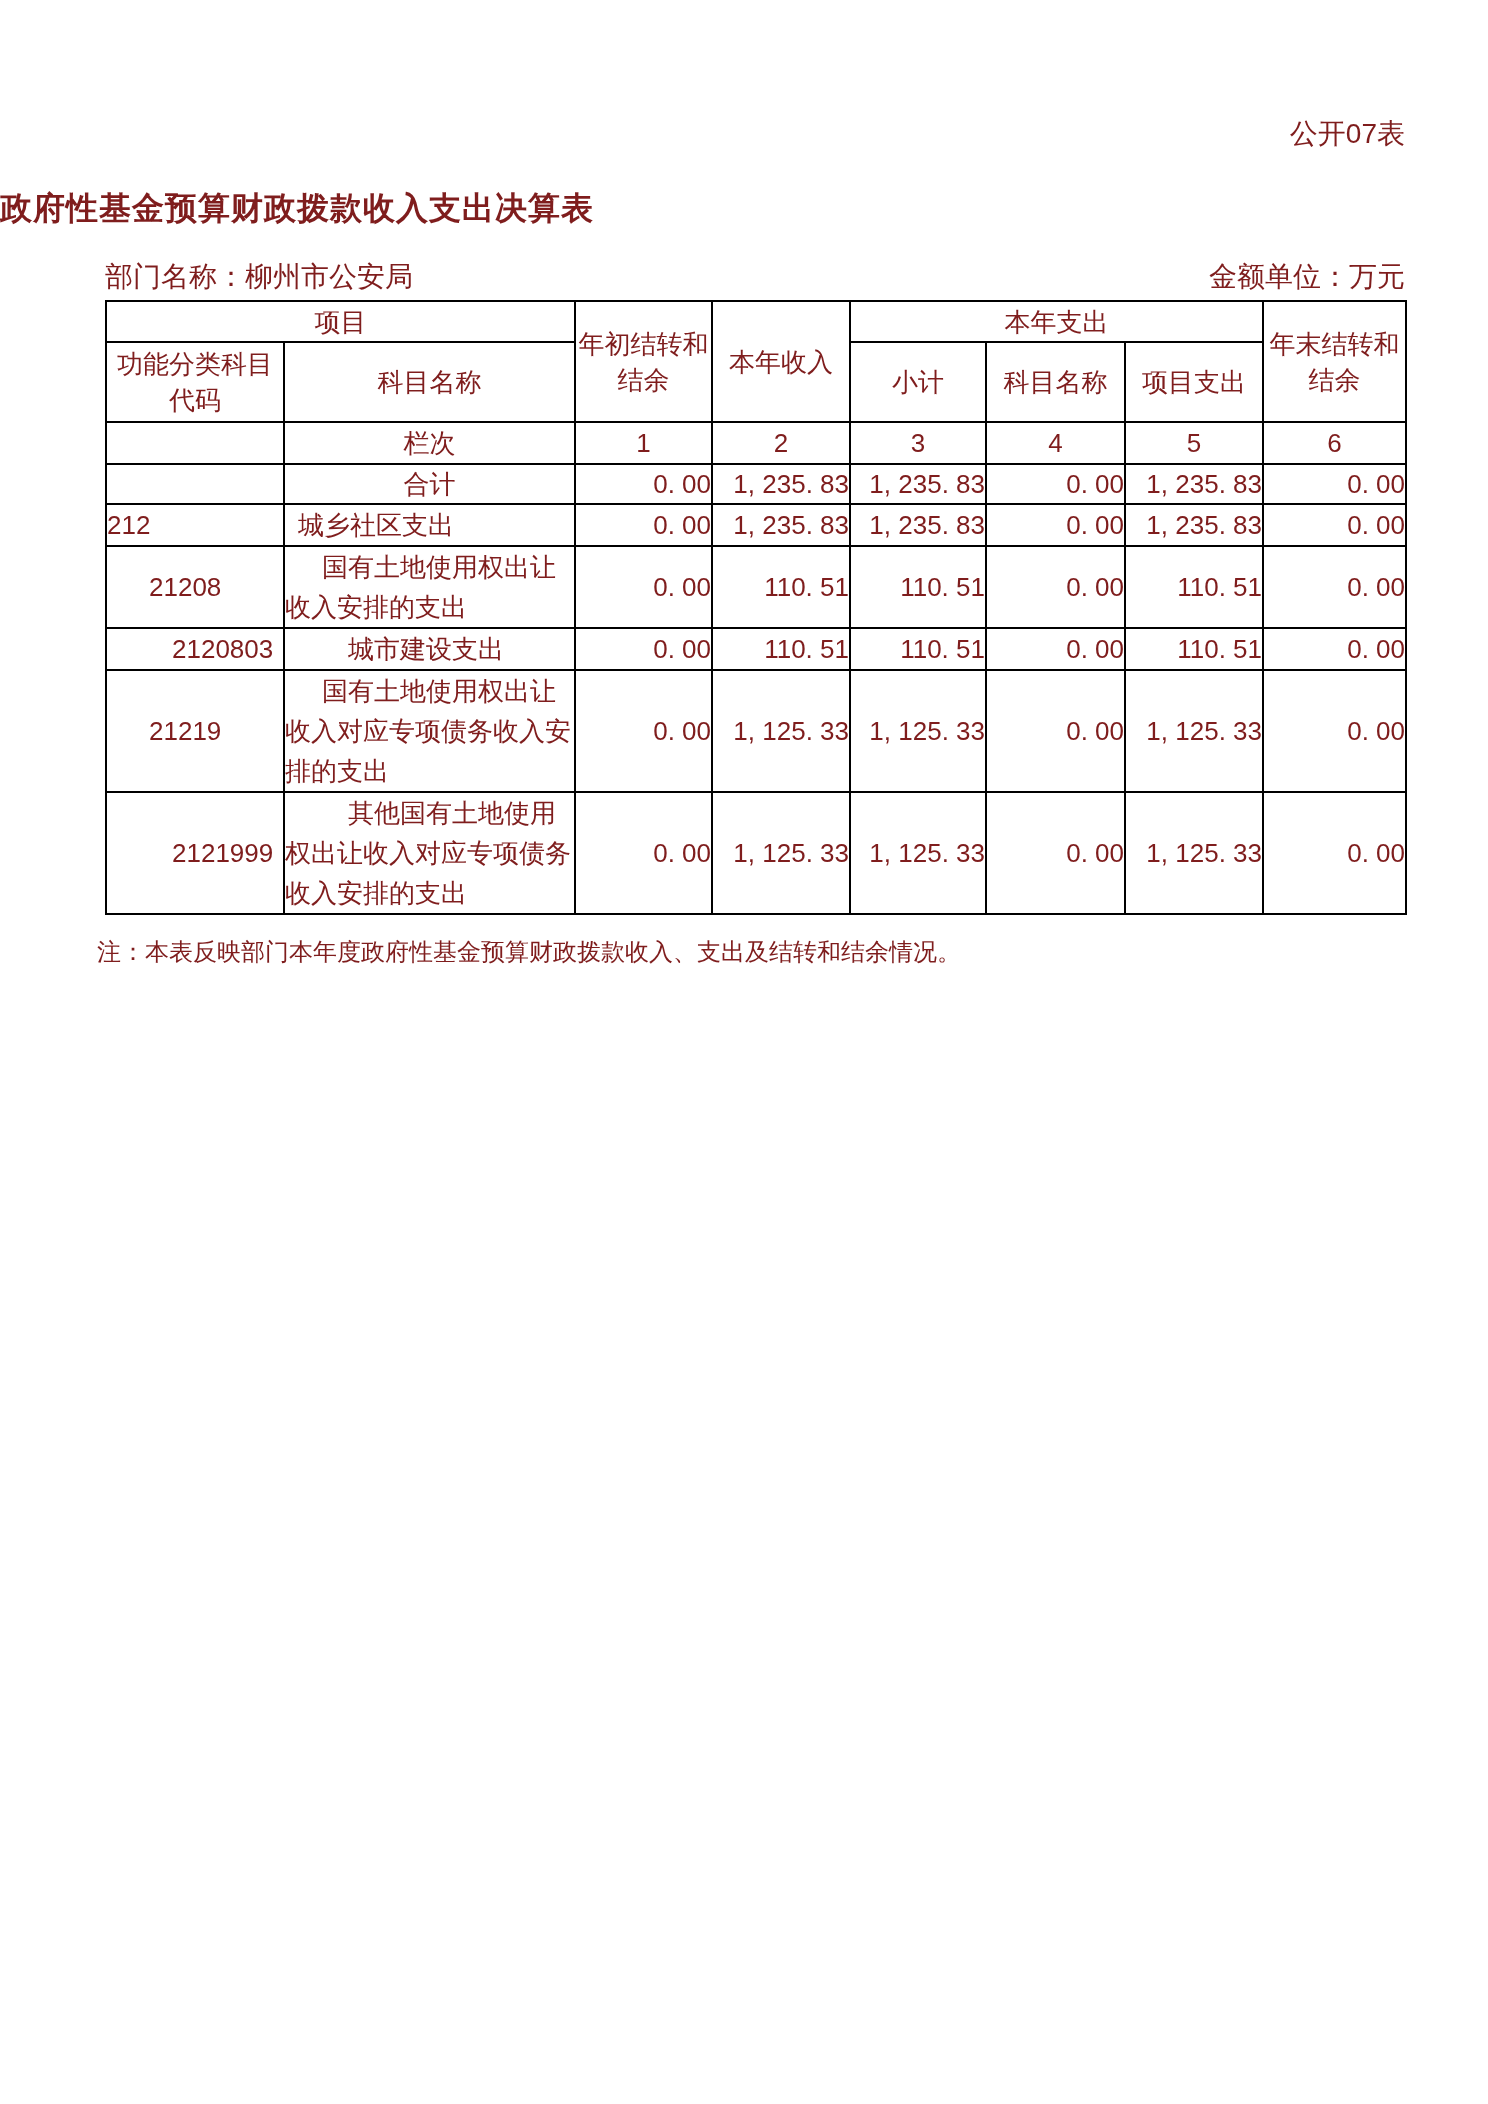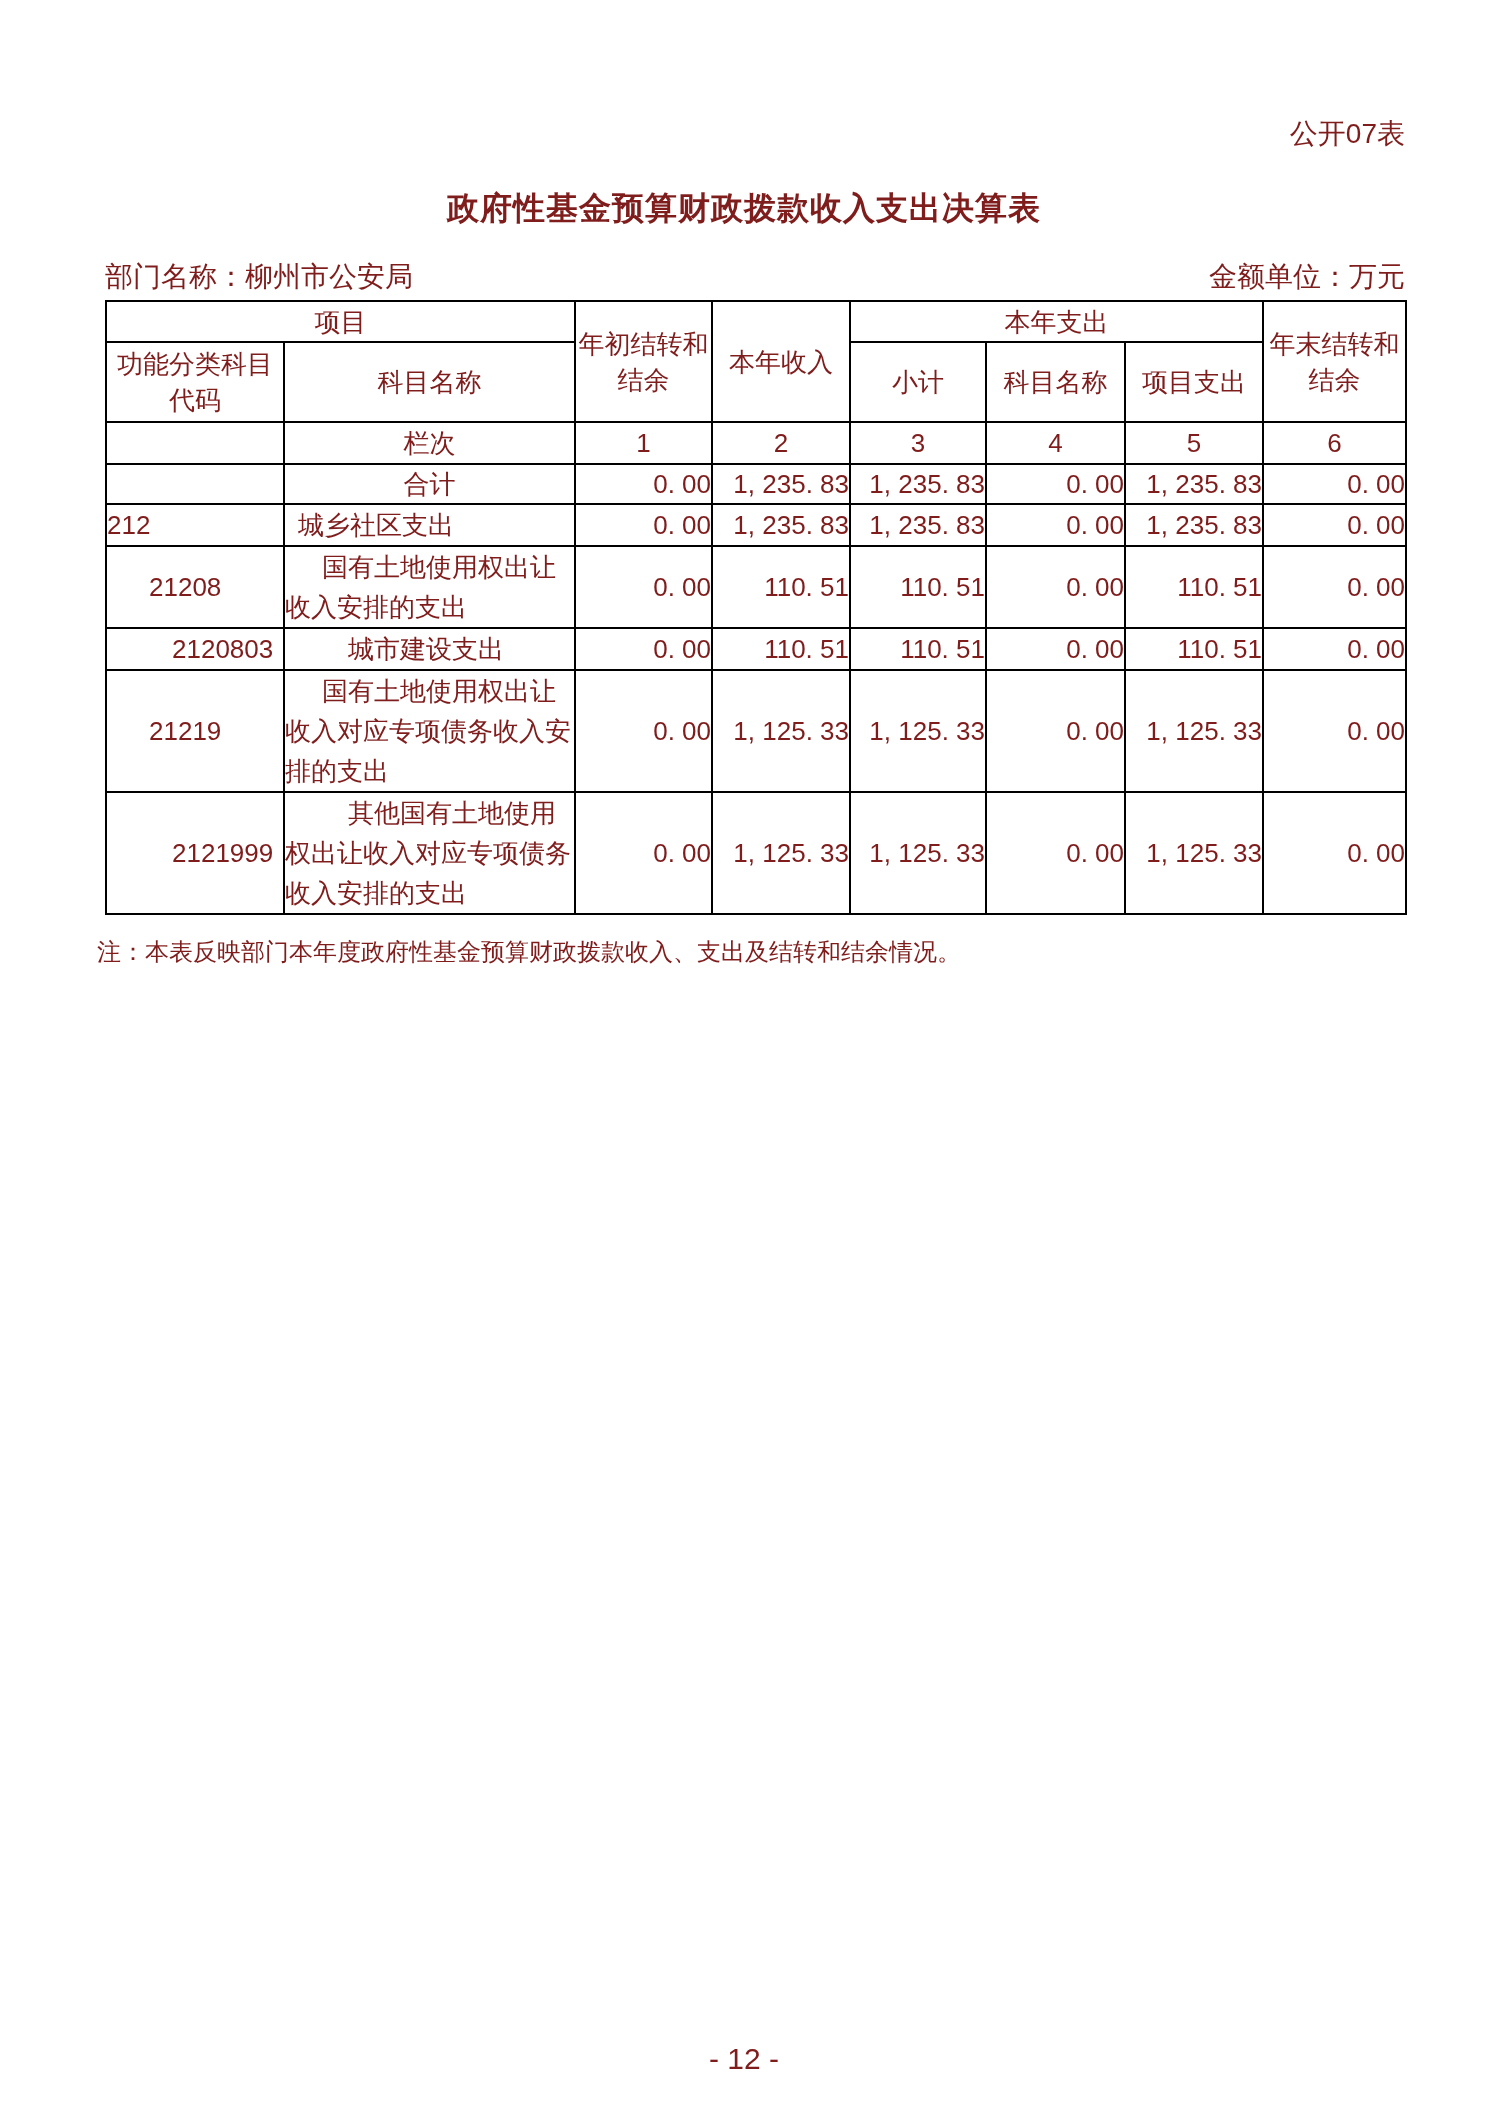--- a/index.html
+++ b/index.html
@@ -17,21 +17,21 @@
     top:116px;
     right:83px;
     font-size:28px;
     line-height:36px;
   }
   .doc-title{
     position:absolute;
     top:190px;
     left:0;
     width:100%;
-    text-align:center;
+    text-align:left;
     font-size:32px;
     font-weight:bold;
     letter-spacing:1px;
     line-height:36px;
   }
   .meta-row{
     position:absolute;
     top:260px;
     left:105px;
     width:1300px;
@@ -209,15 +209,14 @@
       <td class="num">1, 125. 33</td>
       <td class="num">0. 00</td>
       <td class="num">1, 125. 33</td>
       <td class="num">0. 00</td>
     </tr>
   </tbody>
     </table>
 
   <div class="note">注：本表反映部门本年度政府性基金预算财政拨款收入、支出及结转和结余情况。</div>
 
-  <div class="page-number">- 12 -</div>
 
 </div>
 
 </body></html>

